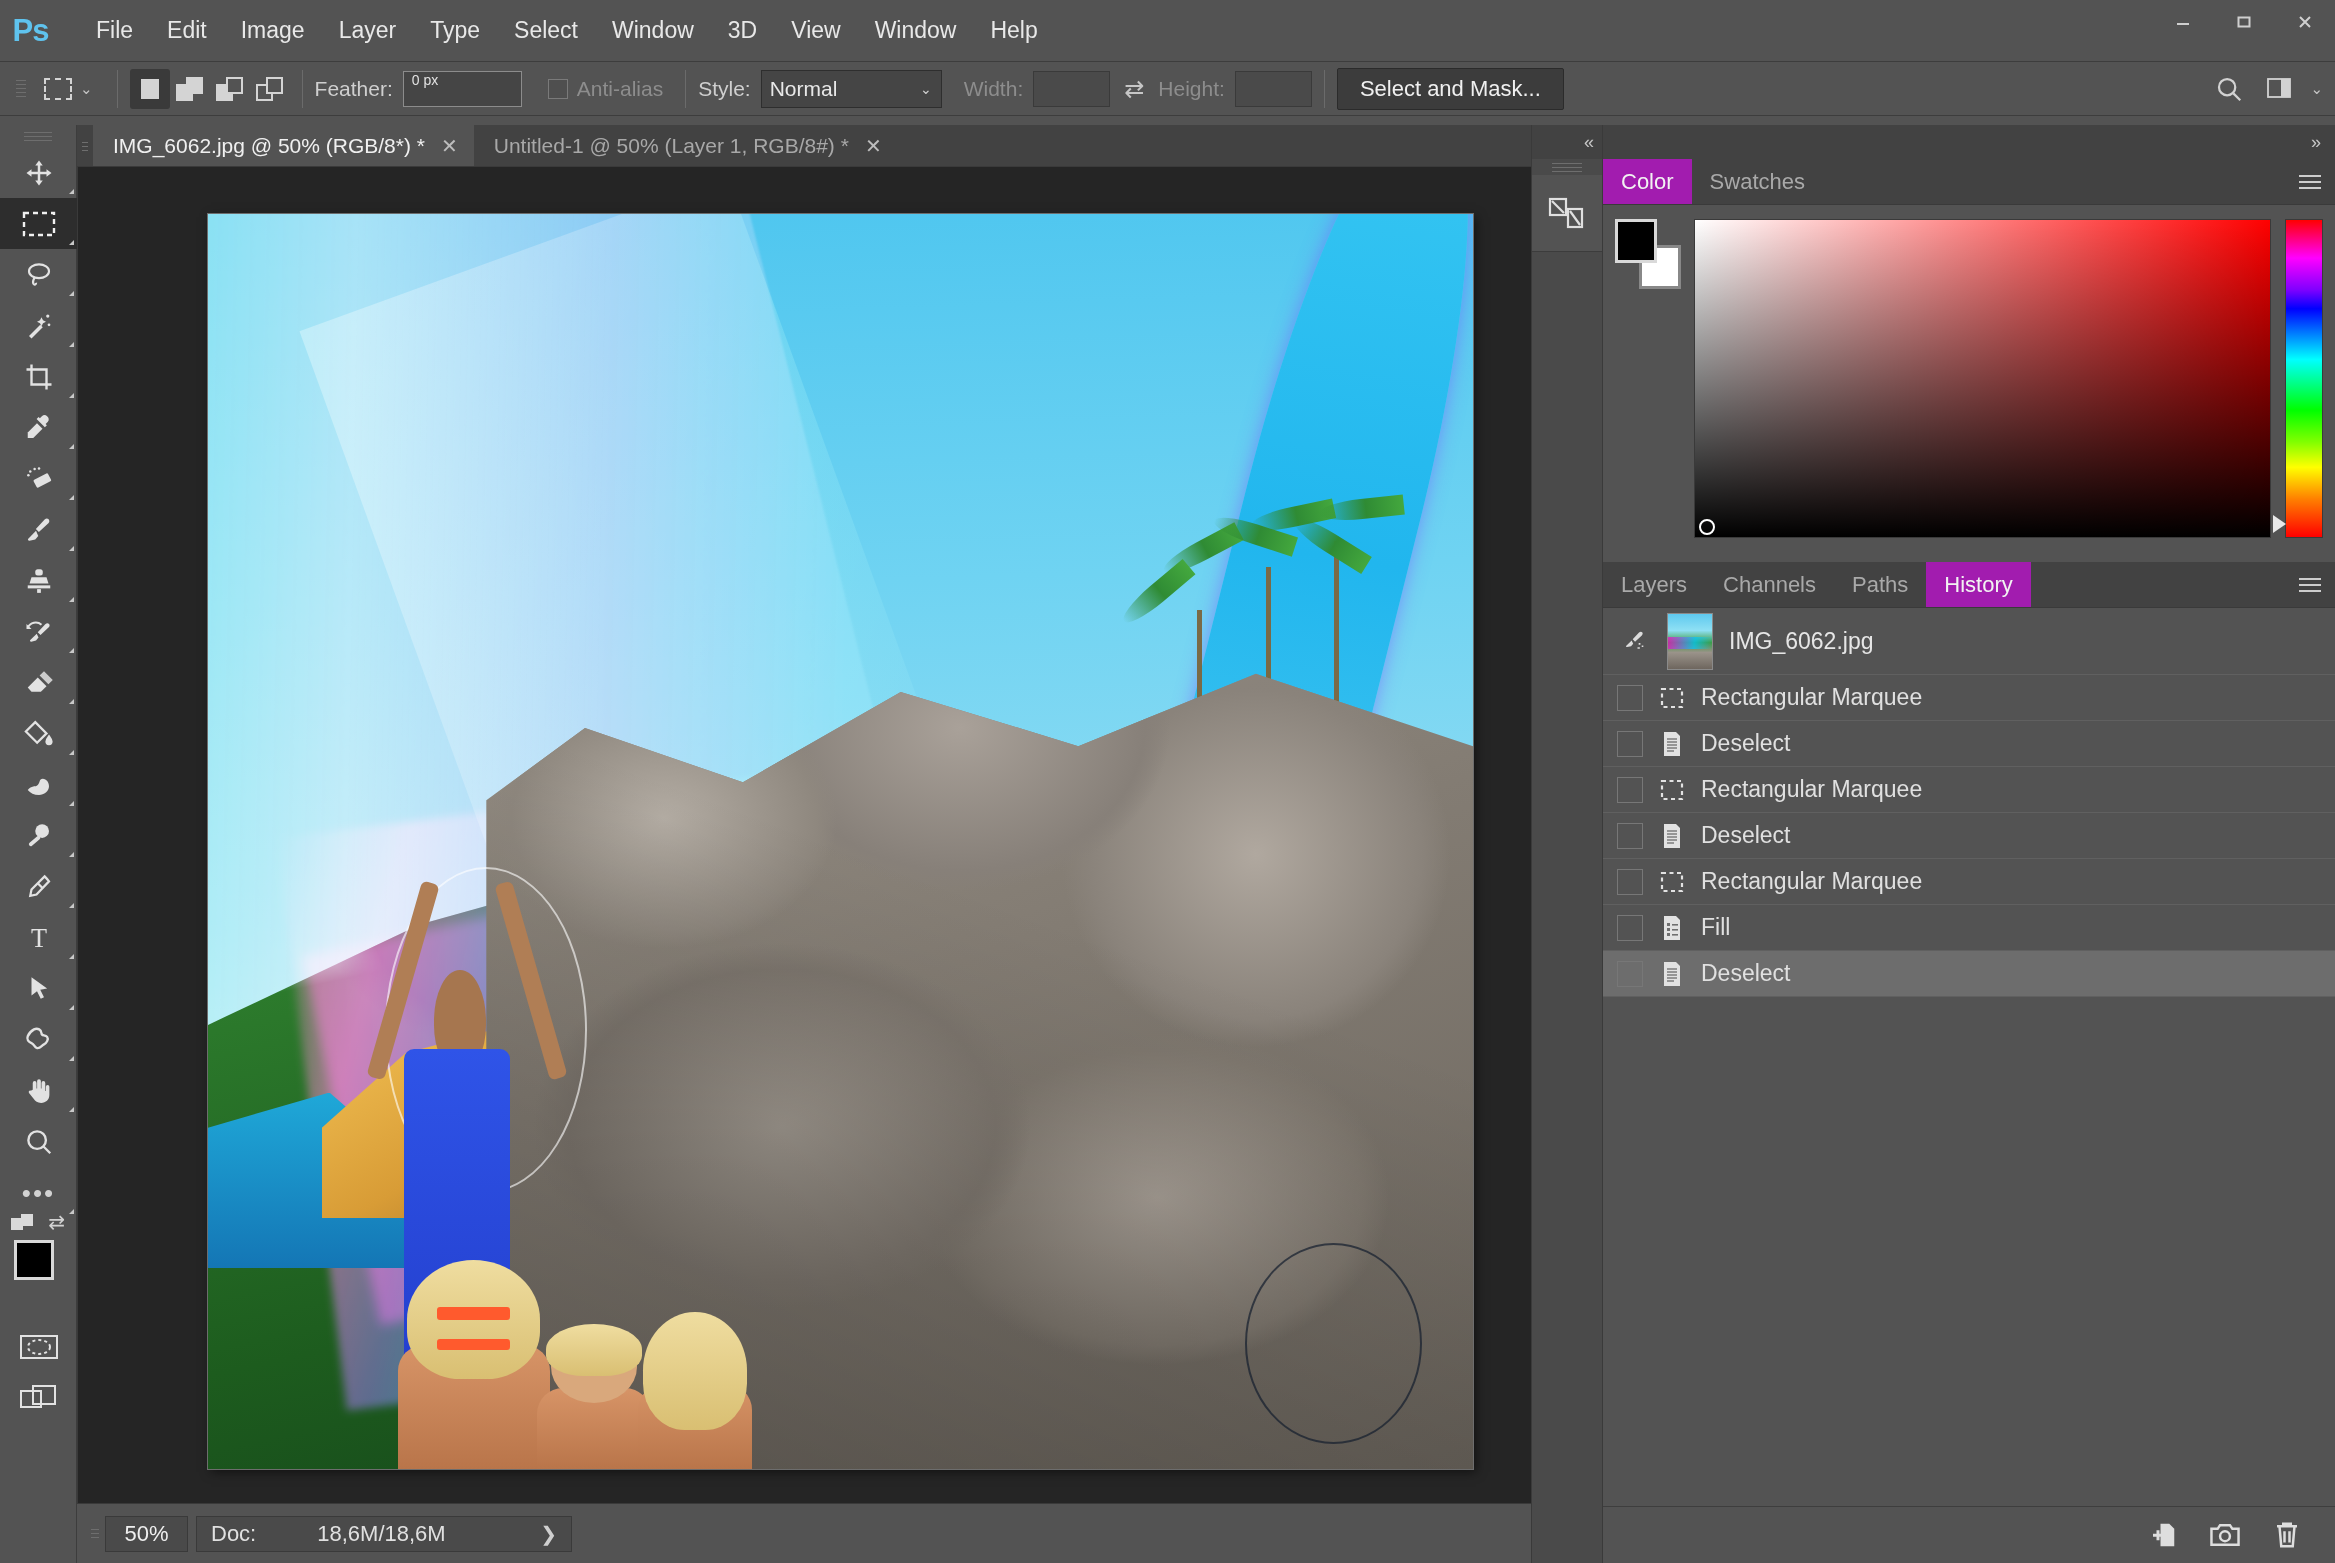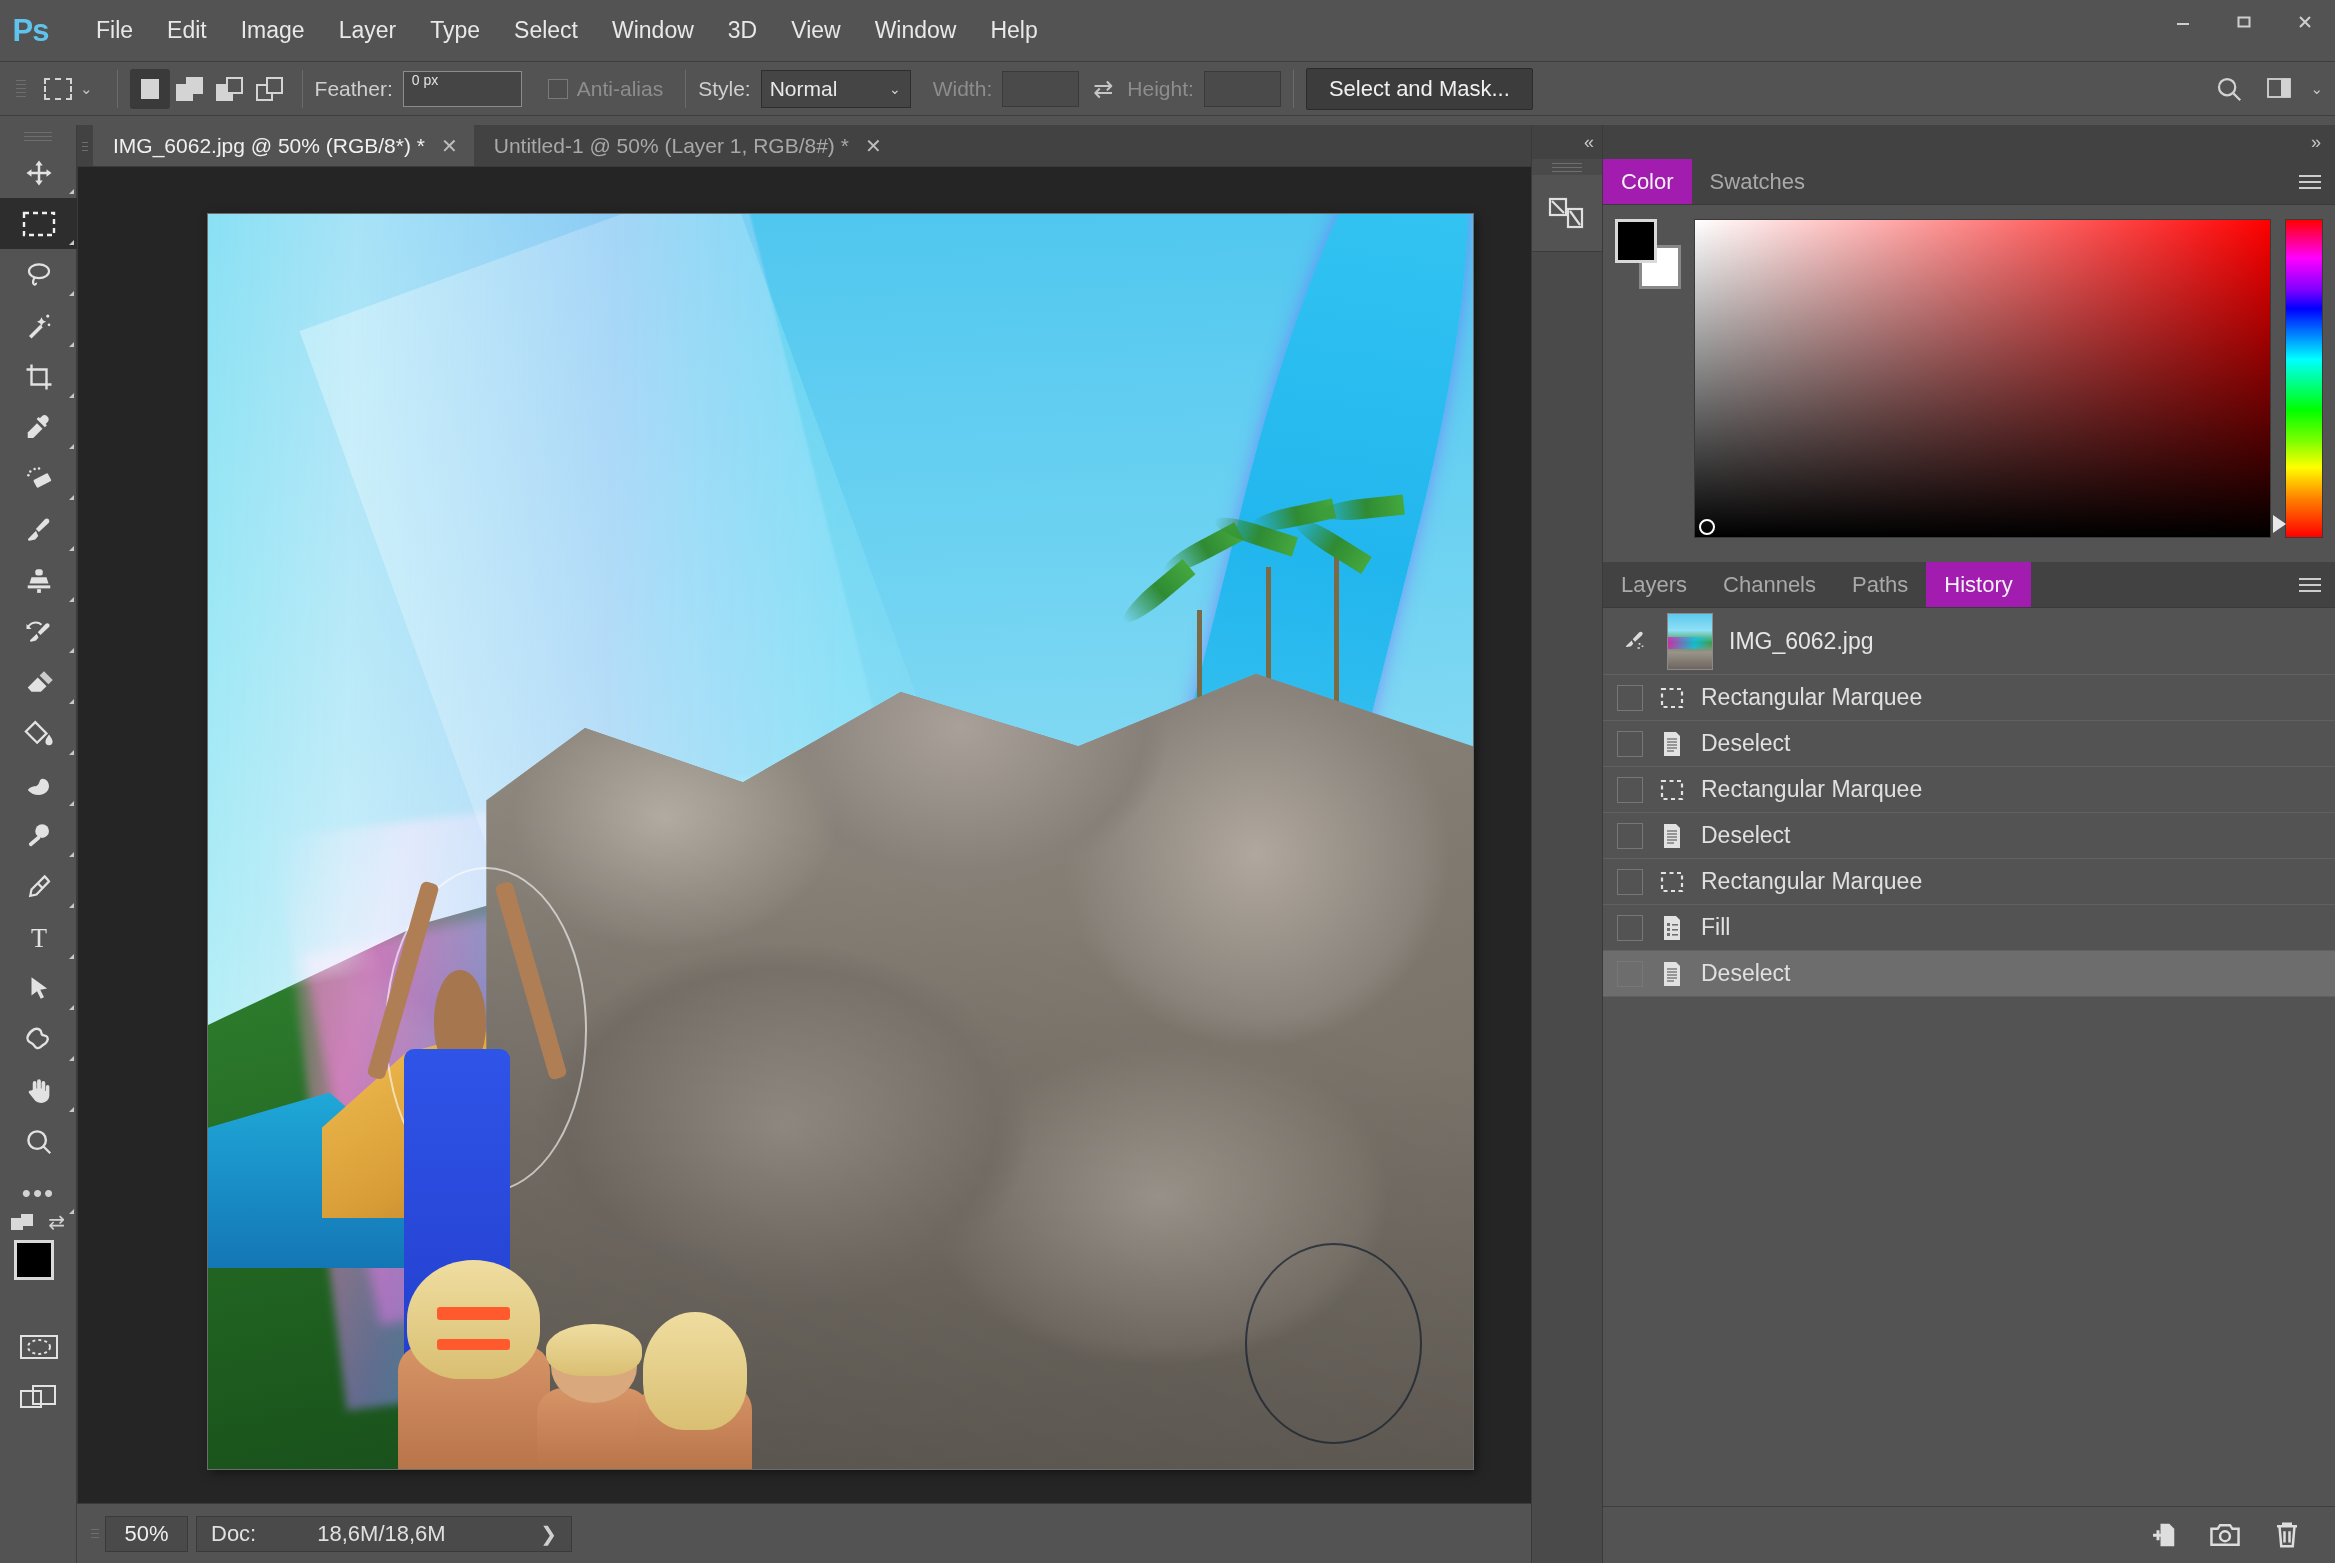--- a/index.html
+++ b/index.html
@@ -62,21 +62,21 @@
     background: #454545; border: 1px solid #2e2e2e; color: #e2e2e2;
     font-size: 14px; height: 36px; padding: 0 8px; font-family: "Liberation Sans", sans-serif;
   }
   .opt-input.sm { width: 77px; }
   .opt-input.feather { width: 119px; border-color: #8c8c8c; }
   .opt-input.empty { background: #4a4a4a; border-color: #3a3a3a; }
   .checkbox-lbl { display: flex; align-items: center; gap: 9px; }
   .cbox { width: 20px; height: 20px; border: 1px solid #7a7a7a; background: #4f4f4f; }
   .opt-select {
     position: relative; background: #454545; border: 1px solid #2e2e2e;
-    color: #e8e8e8; font-size: 21px; height: 38px; width: 150px;
+    color: #e8e8e8; font-size: 21px; height: 38px; width: 181px;
     display: flex; align-items: center; padding: 15px 8px;
   }
   .opt-select .cv { position: absolute; right: 9px; color: #d0d0d0; font-size: 14px; }
   .swap-icon { color: #c6c6c6; font-size: 24px; margin: 0 14px; }
   .select-mask-btn {
     background: #3c3c3c; border: 1px solid #2b2b2b; color: #f0f0f0;
     font-size: 22px; height: 42px; padding: 0 22px; display:flex; align-items:center;
     border-radius: 2px;
   }
   .opt-right { margin-left: auto; display: flex; align-items: center; padding-right: 12px; gap: 6px; }

